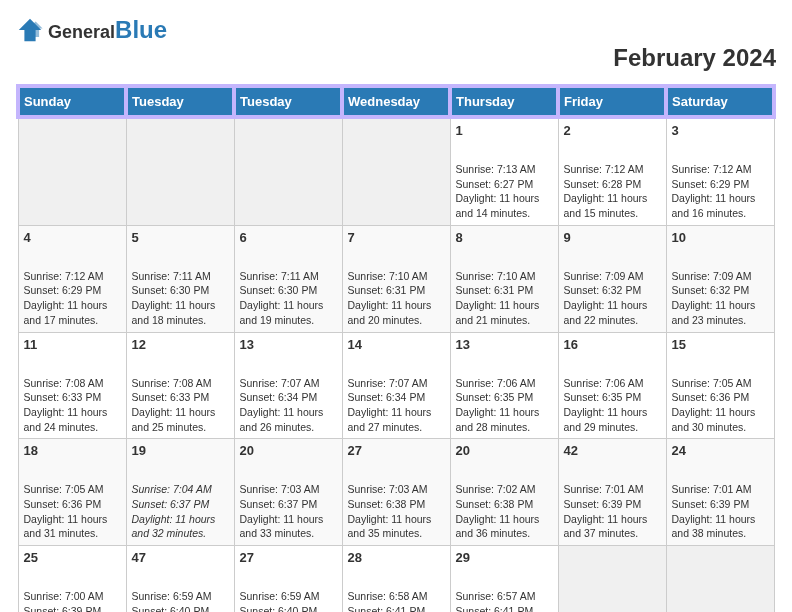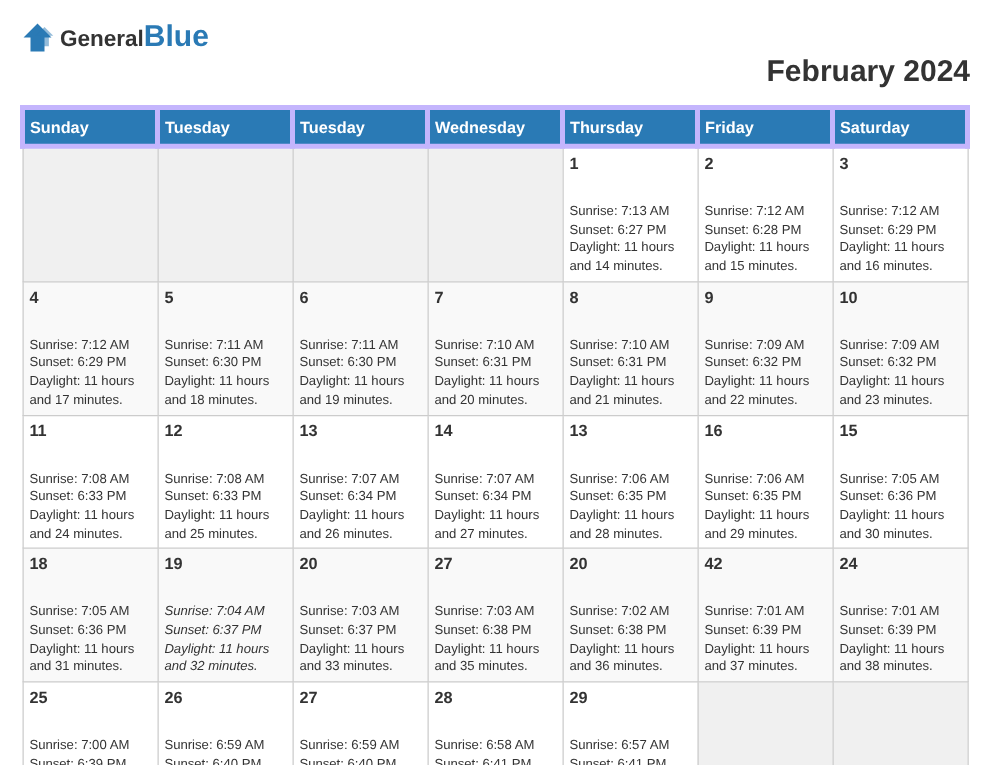--- a/index.html
+++ b/index.html
@@ -306,21 +306,21 @@
       </tr>
       <tr>
         <td>
           <div class="day-number">25</div>
           <div class="day-info" style="white-space: pre-line;">Sunrise: 7:00 AM
 Sunset: 6:39 PM
 Daylight: 11 hours
 and 39 minutes.</div>
         </td>
         <td>
-          <div class="day-number">26</div>
+          <div class="day-number">47</div>
           <div class="day-info" style="white-space: pre-line;">Sunrise: 6:59 AM
 Sunset: 6:40 PM
 Daylight: 11 hours
 and 40 minutes.</div>
         </td>
         <td>
           <div class="day-number">27</div>
           <div class="day-info" style="white-space: pre-line;">Sunrise: 6:59 AM
 Sunset: 6:40 PM
 Daylight: 11 hours

